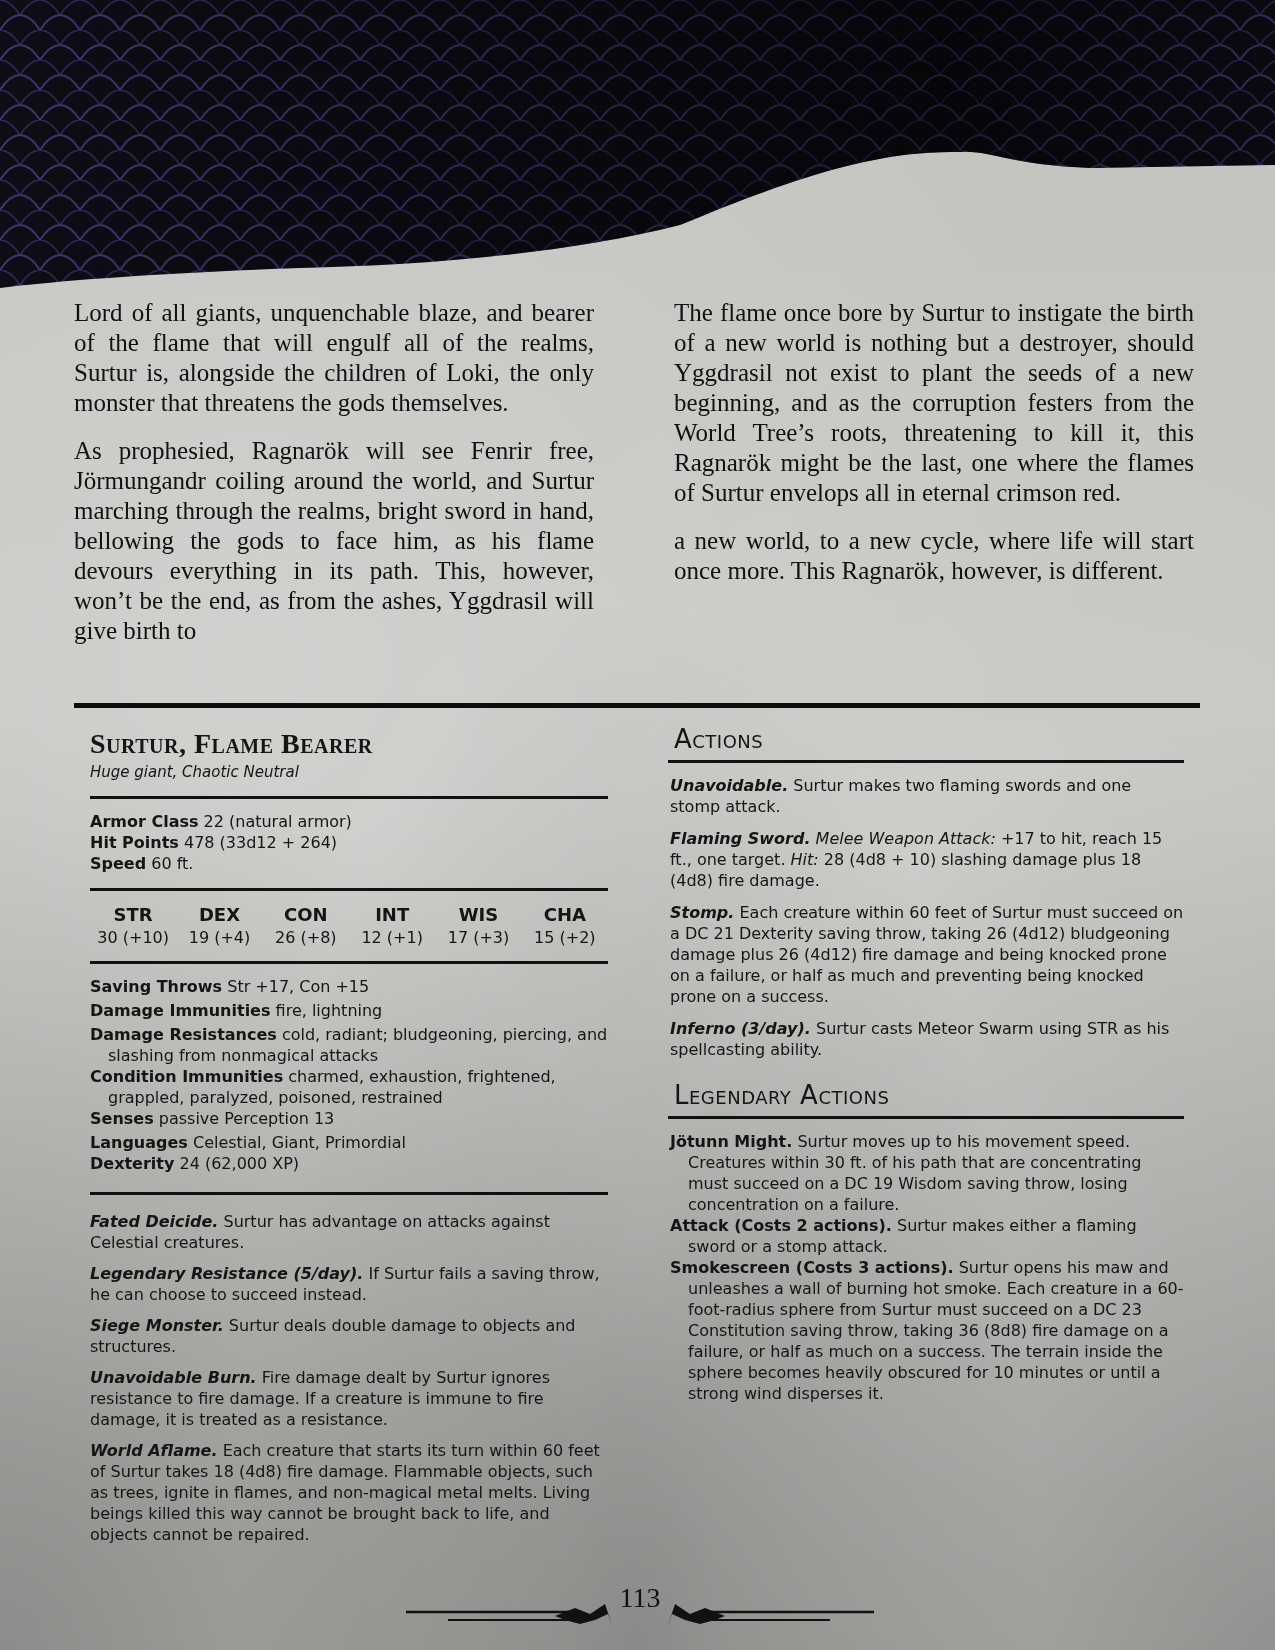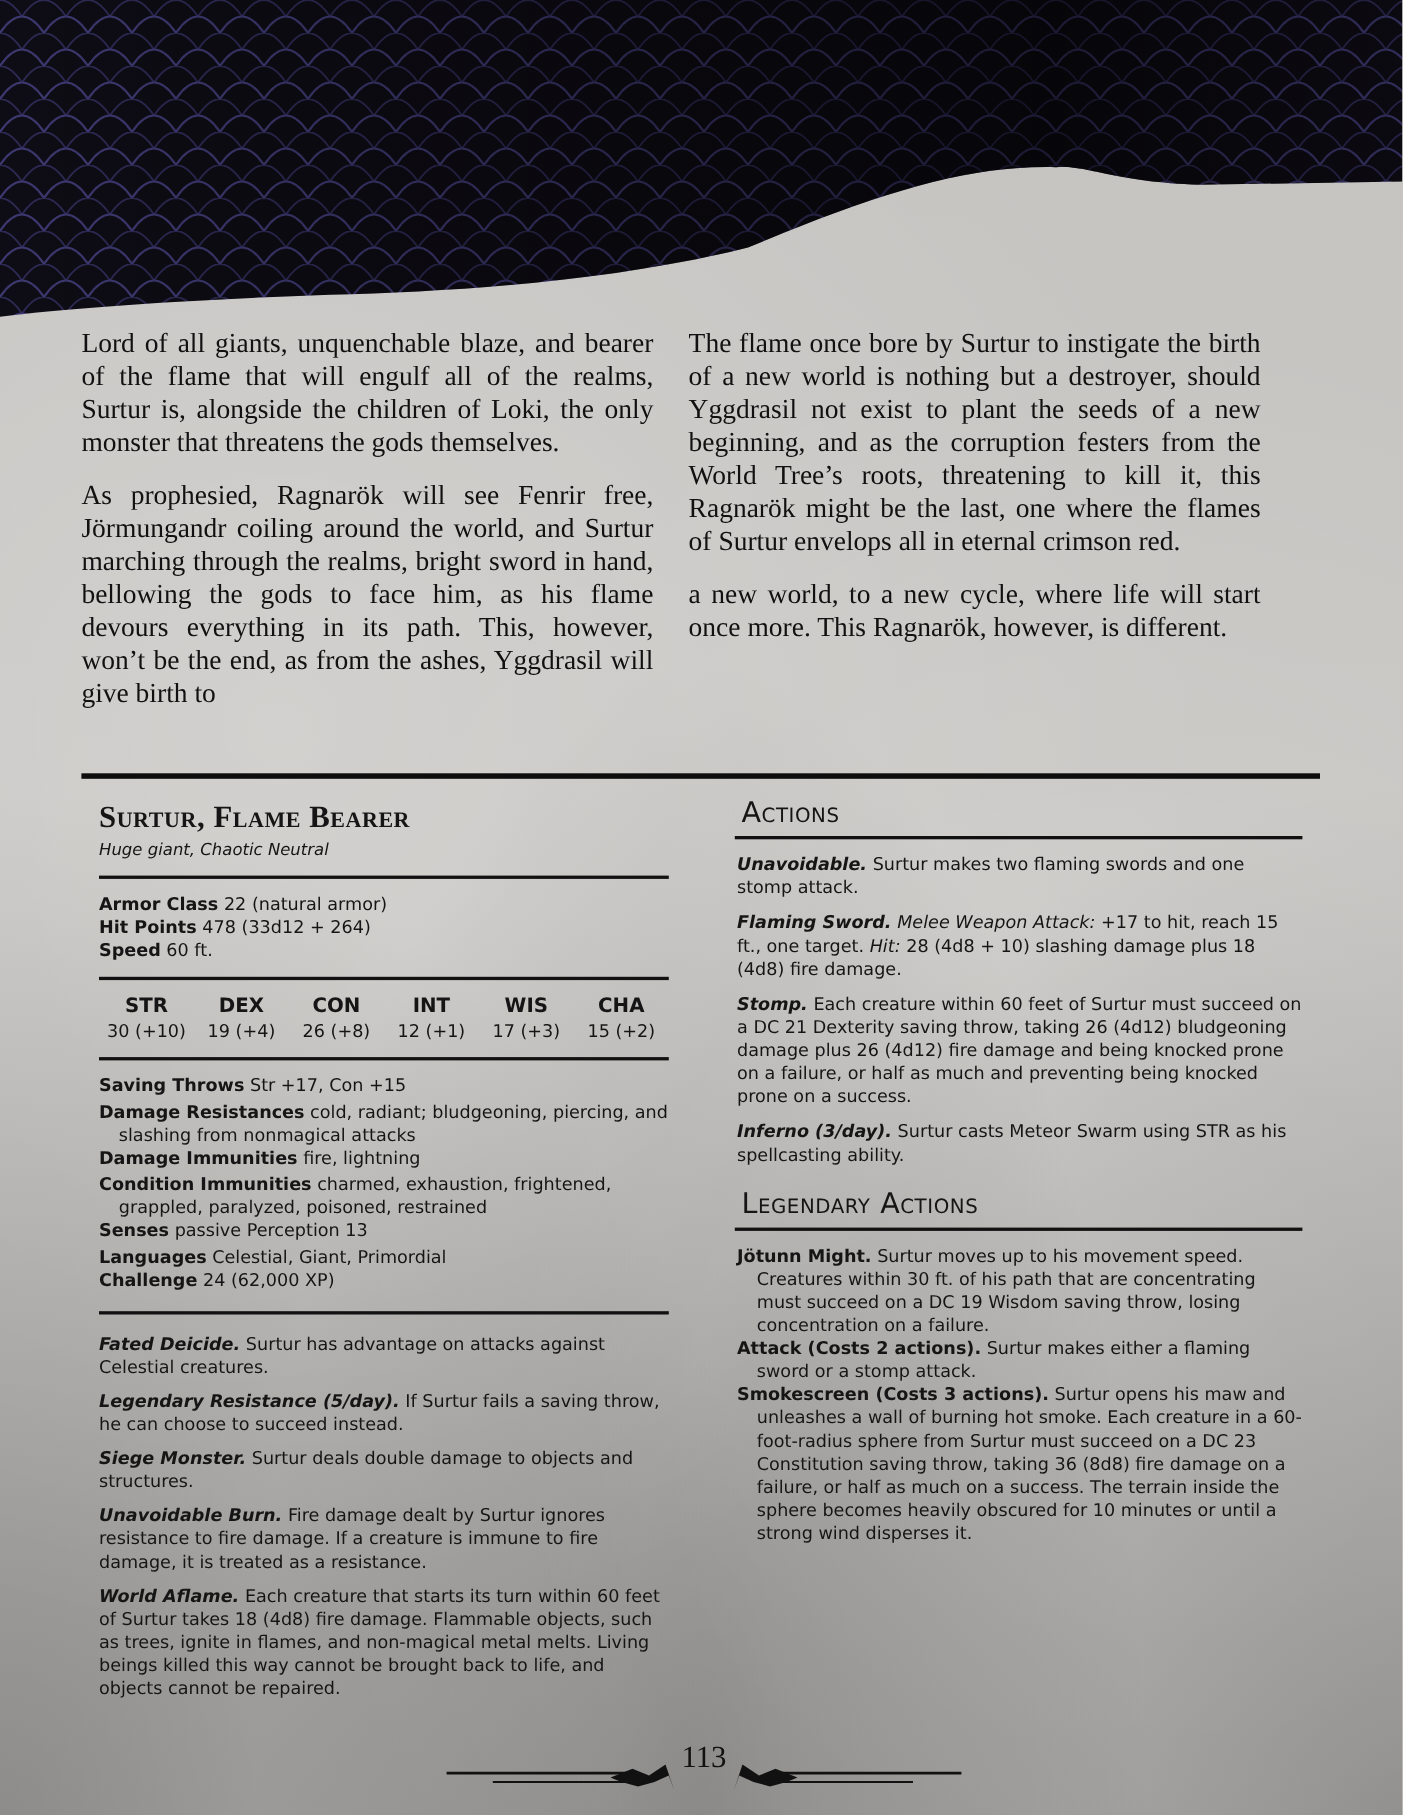--- a/index.html
+++ b/index.html
@@ -20,21 +20,21 @@
       linear-gradient(180deg, #c6c4c1 0%, #c9c7c4 50%, #b9b7b4 100%);
   }
   
   .header-art {
     position: absolute; left: 0; top: 0; width: 1275px; height: 300px;
   }
   .header-art svg { display: block; }
 
   .intro {
     position: absolute; left: 74px; top: 298px; width: 1098px;
-    display: grid; grid-template-columns: 520px 520px; column-gap: 32px;
+    display: grid; grid-template-columns: 520px 520px; column-gap: 80px;
     font-family: "Liberation Serif", "DejaVu Serif", serif;
     font-size: 25px; line-height: 30px; color: #111;
     text-align: justify;
   }
   .intro p { margin: 0 0 18px 0; }
 
   .divider-main {
     position: absolute; left: 74px; top: 703px; width: 1126px; height: 5px; background: #0d0d0d;
   }
 
@@ -154,26 +154,26 @@
           <div class="ab-val">17 (+3)</div>
         </div>
       <div>
           <div class="ab-name">CHA</div>
           <div class="ab-val">15 (+2)</div>
         </div>
     </div>
     <div class="rule"></div>
 
     <p class="prop hang" style="margin-bottom:3px"><b>Saving Throws</b> <span>Str +17, Con +15</span></p>
+    <p class="prop hang" style="margin-bottom:3px"><b>Damage Immunities</b> <span>fire, lightning</span></p>
     <p class="prop hang"><b>Damage Resistances</b> <span>cold, radiant; bludgeoning, piercing, and slashing from nonmagical attacks</span></p>
-    <p class="prop hang" style="margin-bottom:3px"><b>Damage Immunities</b> <span>fire, lightning</span></p>
     <p class="prop hang"><b>Condition Immunities</b> <span>charmed, exhaustion, frightened, grappled, paralyzed, poisoned, restrained</span></p>
     <p class="prop hang" style="margin-bottom:3px"><b>Senses</b> <span>passive Perception 13</span></p>
     <p class="prop hang"><b>Languages</b> <span>Celestial, Giant, Primordial</span></p>
-    <p class="prop hang" style="margin-bottom:18px"><b>Challenge</b> <span>24 (62,000 XP)</span></p>
+    <p class="prop hang" style="margin-bottom:18px"><b>Dexterity</b> <span>24 (62,000 XP)</span></p>
 
     <div class="rule" style="margin-bottom:16px"></div>
 
     <p class="trait"><span class="tname">Fated Deicide.</span> <span>Surtur has advantage on attacks against Celestial creatures.</span></p>
     <p class="trait"><span class="tname">Legendary Resistance (5/day).</span> <span>If Surtur fails a saving throw, he can choose to succeed instead.</span></p>
     <p class="trait"><span class="tname">Siege Monster.</span> <span>Surtur deals double damage to objects and structures.</span></p>
     <p class="trait"><span class="tname">Unavoidable Burn.</span> <span>Fire damage dealt by Surtur ignores resistance to fire damage. If a creature is immune to fire damage, it is treated as a resistance.</span></p>
     <p class="trait"><span class="tname">World Aflame.</span> <span>Each creature that starts its turn within 60 feet of Surtur takes 18 (4d8) fire damage. Flammable objects, such as trees, ignite in flames, and non-magical metal melts. Living beings killed this way cannot be brought back to life, and objects cannot be repaired.</span></p>
   </div>
 

